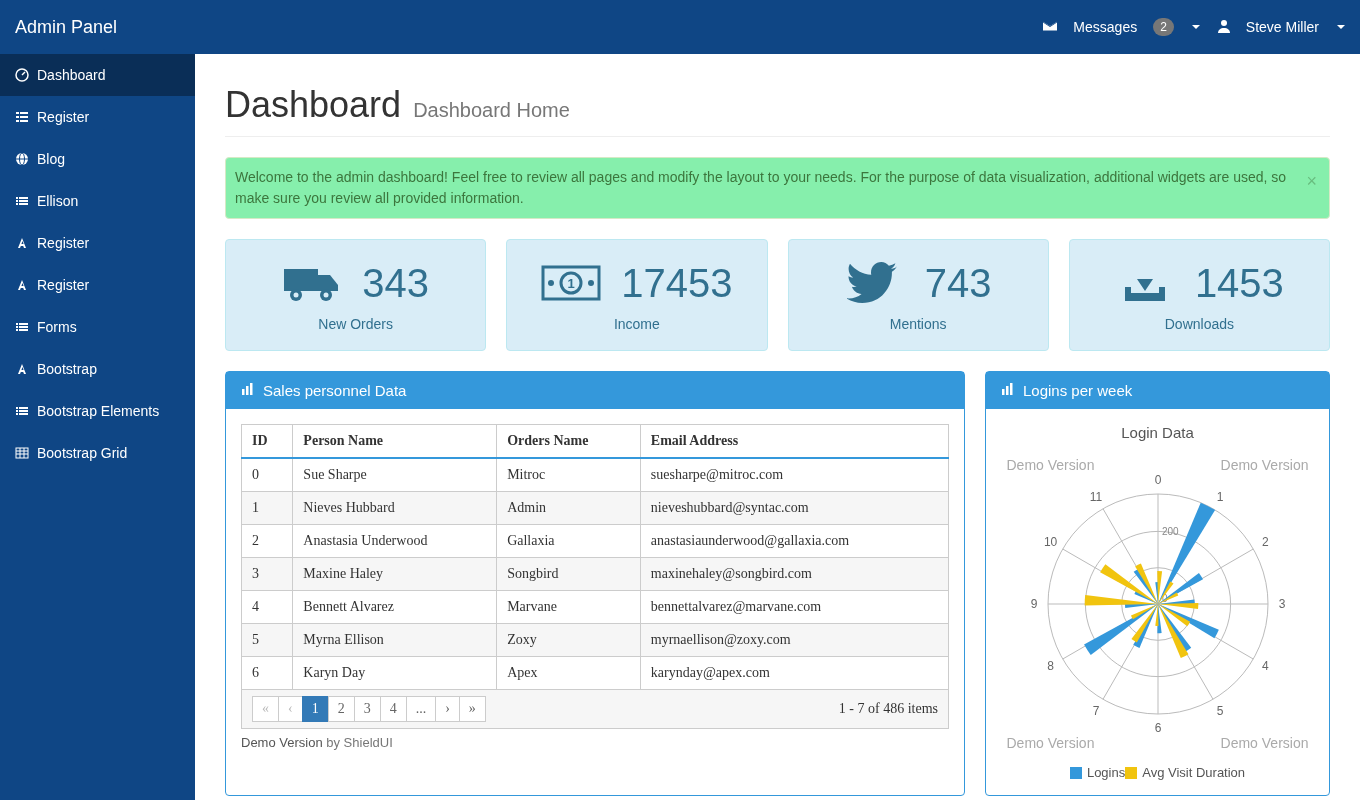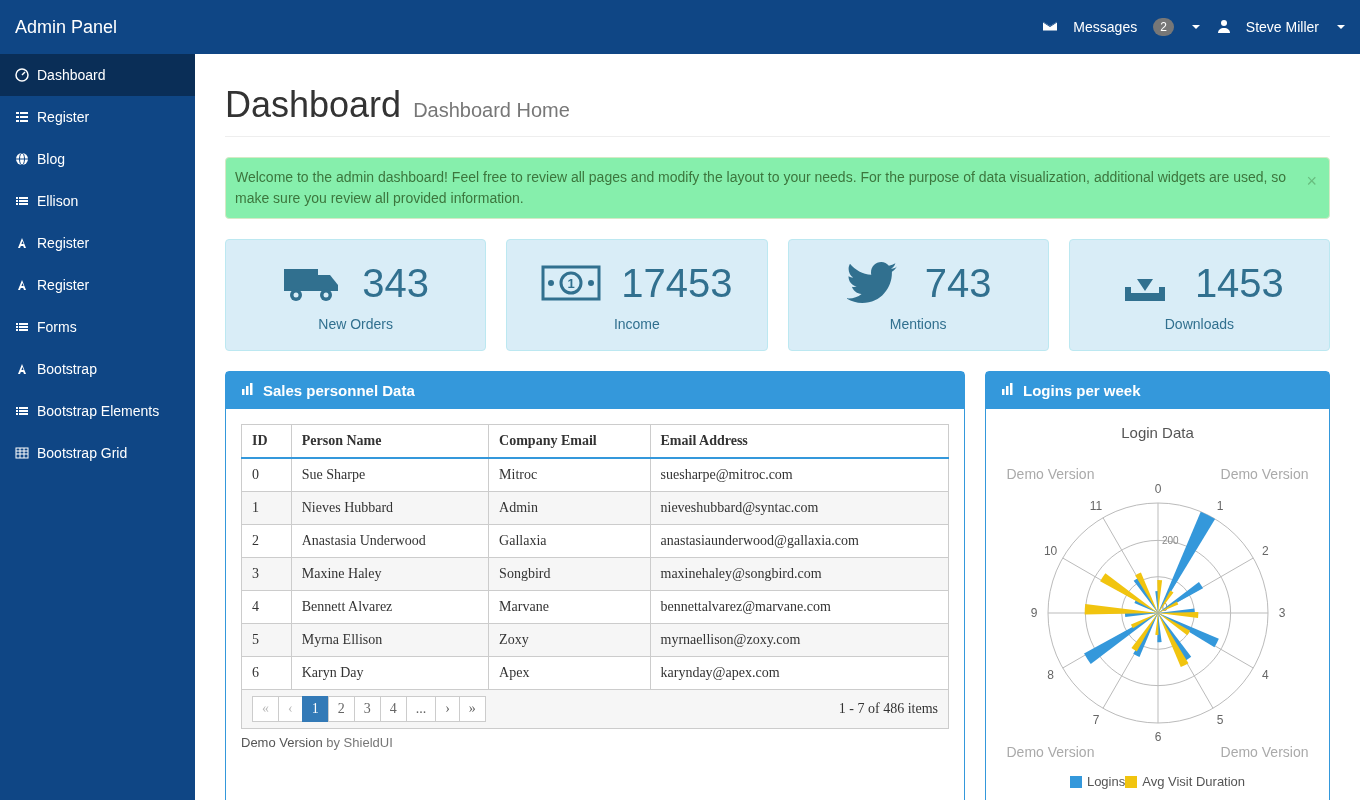--- a/index.html
+++ b/index.html
@@ -28,42 +28,42 @@
 
 .stats-row { display: flex; gap: 20px; margin-bottom: 20px; }
 .stat-card { flex: 1; background: #d9edf7; border: 1px solid #bce8f1; border-radius: 4px; padding: 18px 10px; display: flex; flex-direction: column; align-items: center; justify-content: space-between; }
 .stat-top { display: flex; align-items: center; gap: 20px; }
 .stat-icon { width: 60px; height: 50px; display: flex; align-items: center; justify-content: center; }
 .stat-value { font-size: 40px; color: #31708f; }
 .stat-label { color: #31708f; margin-top: 8px; font-size: 14px; }
 
 .panels-row { display: flex; gap: 20px; }
 .panel { border: 1px solid #3498db; border-radius: 4px; background: #fff; }
-.panel-primary .panel-heading { background: #3498db; color: #fff; padding: 10px 15px; display: flex; align-items: center; gap: 8px; font-size: 15px; font-weight: bold; }
+.panel-primary .panel-heading { background: #3498db; color: #fff; padding: 10px 15px; display: flex; align-items: center; gap: 8px; font-size: 15px; }
 .panel-body { padding: 15px; }
 .panel-left { flex: 0 0 740px; }
 .panel-right { flex: 1; }
 
 .grid-table { width: 100%; border-collapse: collapse; border: 1px solid #ccc; }
 .grid-table th { text-align: left; padding: 8px 10px; border: 1px solid #ccc; font-family: Georgia, serif; font-weight: bold; color: #333; background: #fff; }
 .grid-table thead tr { border-bottom: 2px solid #3498db; }
 .grid-table td { padding: 8px 10px; border: 1px solid #ccc; font-family: Georgia, serif; color: #333; }
 .grid-table tbody tr:nth-child(even) { background: #f6f6f6; }
 
 .pager-bar { border: 1px solid #ccc; border-top: none; padding: 6px 10px; display: flex; align-items: center; background: #f6f6f6; }
 .pager-btns { display: flex; }
 .pager-btn { border: 1px solid #ccc; background: #fff; color: #666; padding: 4px 9px; margin-right: -1px; cursor: pointer; font-family: Georgia, serif; }
 .pager-btn.active { background: #337ab7; color: #fff; border-color: #337ab7; }
 .pager-btn.disabled { color: #bbb; cursor: default; }
 .pager-info { margin-left: auto; font-family: Georgia, serif; color: #333; }
 .demo-note { margin-top: 6px; color: #777; font-size: 13px; }
 .demo-note .strong { color: #555; }
 
 .chart-wrap { display: flex; flex-direction: column; align-items: center; }
-.chart-title { font-size: 15px; color: #555; margin-bottom: 17px; }
+.chart-title { font-size: 15px; color: #555; margin-bottom: 8px; }
 .polar { position: relative; width: 310px; height: 310px; }
 .polar svg { width: 100%; height: 100%; }
 .watermark { position: absolute; color: #aaa; font-size: 14px; }
 .wm-tl { top: 8px; left: 4px; }
 .wm-tr { top: 8px; right: 4px; }
 .wm-bl { bottom: 8px; left: 4px; }
 .wm-br { bottom: 8px; right: 4px; }
 .legend { display: flex; margin-top: 6px; align-items: flex-end; justify-content: center; }
 .legend-item { display: flex; align-items: center; gap: 5px; color: #555; font-size: 13px; }
 .legend-swatch { width: 12px; height: 12px; }
@@ -289,21 +289,21 @@
               </svg>
           </span>
           <span>Sales personnel Data</span>
         </div>
         <div class="panel-body">
           <table class="grid-table">
             <thead>
                 <tr id="grid-head">
                   <th>ID</th>
                   <th>Person Name</th>
-                  <th>Company Email</th>
+                  <th>Orders Name</th>
                   <th>Email Address</th>
                 </tr>
               </thead>
             <tbody id="grid-body">
                 <tr>
                   <td>0</td>
                   <td>Sue Sharpe</td>
                   <td>Mitroc</td>
                   <td>suesharpe@mitroc.com</td>
                 </tr>

